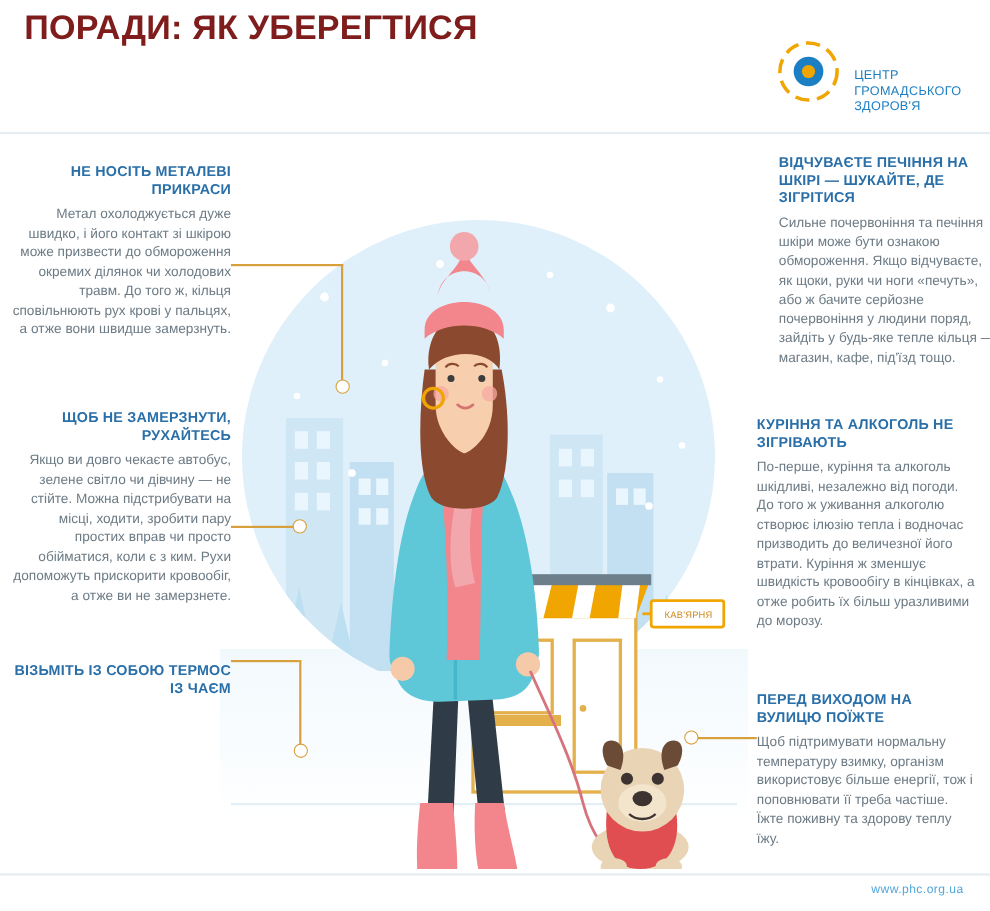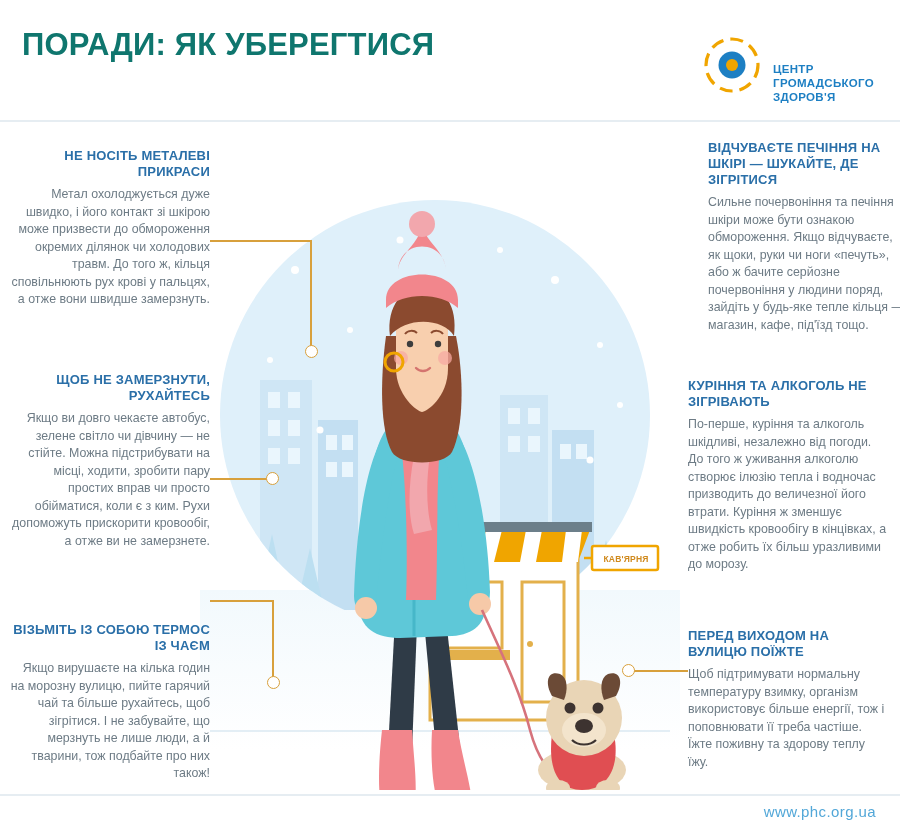--- a/index.html
+++ b/index.html
@@ -12,35 +12,35 @@
     overflow:hidden;
   }
   .page{position:relative;width:900px;height:828px;}
 
   
   .header{
     position:absolute;left:0;top:0;width:900px;height:122px;
     background:#ffffff;
   }
   .header-title{
-    position:absolute;left:22px;top:26px;width:600px;
+    position:absolute;left:22px;top:6px;width:600px;
     font-size:31px;line-height:38px;font-weight:bold;
-    color:#0f766e;letter-spacing:0.2px;
+    color:#7f1d1d;letter-spacing:0.2px;
     text-transform:uppercase;
   }
   .header-title .l2{display:block;}
   .logo{
     position:absolute;right:26px;top:26px;
     display:flex;align-items:center;gap:12px;
   }
   .logo-mark{
     width:58px;height:58px;position:relative;
   }
   .logo-text{
-    font-size:11.5px;line-height:14px;font-weight:bold;
+    font-size:11.5px;line-height:14px;font-weight:normal;
     color:#1d7fc3;text-transform:uppercase;letter-spacing:.3px;margin-top:36px;
   }
   .header-rule{
     position:absolute;left:0;top:120px;width:900px;height:2px;background:#e6edf2;
   }
 
   
   .scene{
     position:absolute;left:200px;top:130px;width:480px;height:660px;
   }
@@ -63,41 +63,41 @@
     color:#2a6fa8;text-transform:uppercase;letter-spacing:.2px;
   }
   .block p{
     margin:0;font-size:12.4px;line-height:17.5px;color:#6d7b85;
   }
   .left{left:10px;text-align:right;}
   .right{left:688px;text-align:left;}
 
   .b1{top:148px;}
   .b2{top:372px;}
-  .b3{top:622px;}
+  .b3{top:602px;}
   .b4{top:140px;margin-left:20px;}
   .b5{top:378px;}
   .b6{top:628px;}
 
   
   .conn{position:absolute;background:#d8a03c;}
   .conn.h{height:1.5px;}
   .conn.v{width:1.5px;}
   .dot{
     position:absolute;width:11px;height:11px;border-radius:50%;
     border:1.5px solid #d8a03c;background:#ffffff;
   }
 
   
   .footer{
     position:absolute;left:0;bottom:0;width:900px;height:34px;background:#ffffff;
   }
   .footer-rule{position:absolute;left:0;top:0;width:900px;height:2px;background:#e6edf2;}
   .footer-url{
-    position:absolute;right:24px;top:9px;font-size:15px;color:#52a7d8;letter-spacing:.4px;
+    position:absolute;right:24px;top:9px;font-size:11px;color:#52a7d8;letter-spacing:.4px;
   }
 
   
   .svg-scene{position:absolute;left:0;top:0;width:480px;height:660px;}
 </style>
 </head>
 <body>
 
 <div class="page">
 
@@ -268,21 +268,21 @@
         <ellipse cx="384" cy="600" rx="22" ry="17" fill="#f3e4cc"></ellipse>
         <ellipse cx="384" cy="596" rx="9" ry="7" fill="#3d3330"></ellipse>
         <circle cx="370" cy="578" r="5.5" fill="#3d3330"></circle>
         <circle cx="398" cy="578" r="5.5" fill="#3d3330"></circle>
         <path d="M372 610 C378 616 390 616 396 610" stroke="#3d3330" stroke-width="2.2" fill="none"></path>
         <ellipse cx="358" cy="658" rx="12" ry="8" fill="#e9d5b6"></ellipse>
         <ellipse cx="408" cy="658" rx="12" ry="8" fill="#e9d5b6"></ellipse>
       </g>
     </svg>
 
-    <div style="position:absolute;left:394px;top:419px;width:64px;height:20px;display:flex;align-items:center;justify-content:center;font-size:8.5px;font-weight:bold;color:#d08a1e;letter-spacing:.2px;">КАВ'ЯРНЯ</div>
+    <div style="position:absolute;left:394px;top:419px;width:64px;height:20px;display:flex;align-items:center;justify-content:center;font-size:8.5px;font-weight:normal;color:#d08a1e;letter-spacing:.2px;">КАВ'ЯРНЯ</div>
   </div>
 
   <div class="conn h" style="left:210px;top:240px;width:102px;"></div>
   <div class="conn v" style="left:310px;top:240px;height:110px;"></div>
   <div class="dot" style="left:305px;top:345px;"></div>
 
   <div class="conn h" style="left:210px;top:478px;width:60px;"></div>
   <div class="dot" style="left:266px;top:472px;"></div>
 
   <div class="conn h" style="left:210px;top:600px;width:62px;"></div>
@@ -297,21 +297,20 @@
     <p>Якщо ви довго чекаєте автобус, зелене світло чи дівчину — не стійте. Можна підстрибувати на місці, ходити, зробити пару простих вправ чи просто обійматися, коли є з ким. Рухи допоможуть прискорити кровообіг, а отже ви не замерзнете.</p>
   </div>
 
   <div class="block left b1">
     <h3>НЕ НОСІТЬ МЕТАЛЕВІ ПРИКРАСИ</h3>
     <p>Метал охолоджується дуже швидко, і його контакт зі шкірою може призвести до обмороження окремих ділянок чи холодових травм. До того ж, кільця сповільнюють рух крові у пальцях, а отже вони швидше замерзнуть.</p>
   </div>
 
   <div class="block left b3">
     <h3>ВІЗЬМІТЬ ІЗ СОБОЮ ТЕРМОС ІЗ ЧАЄМ</h3>
-    <p>Якщо вирушаєте на кілька годин на морозну вулицю, пийте гарячий чай та більше рухайтесь, щоб зігрітися. І не забувайте, що мерзнуть не лише люди, а й тварини, тож подбайте про них також!</p>
   </div>
 
   <div class="block right b4">
     <h3>ВІДЧУВАЄТЕ ПЕЧІННЯ НА ШКІРІ — ШУКАЙТЕ, ДЕ ЗІГРІТИСЯ</h3>
     <p>Сильне почервоніння та печіння шкіри може бути ознакою обмороження. Якщо відчуваєте, як щоки, руки чи ноги «печуть», або ж бачите серйозне почервоніння у людини поряд, зайдіть у будь-яке тепле кільця — магазин, кафе, під'їзд тощо.</p>
   </div>
 
   <div class="block right b6">
     <h3>ПЕРЕД ВИХОДОМ НА ВУЛИЦЮ ПОЇЖТЕ</h3>
     <p>Щоб підтримувати нормальну температуру взимку, організм використовує більше енергії, тож і поповнювати її треба частіше. Їжте поживну та здорову теплу їжу.</p>

